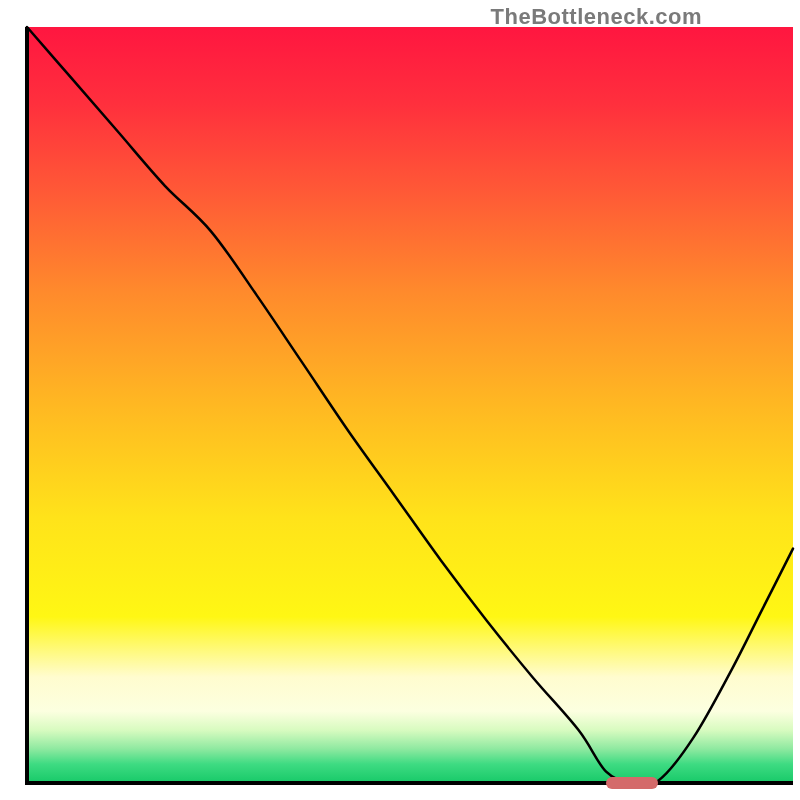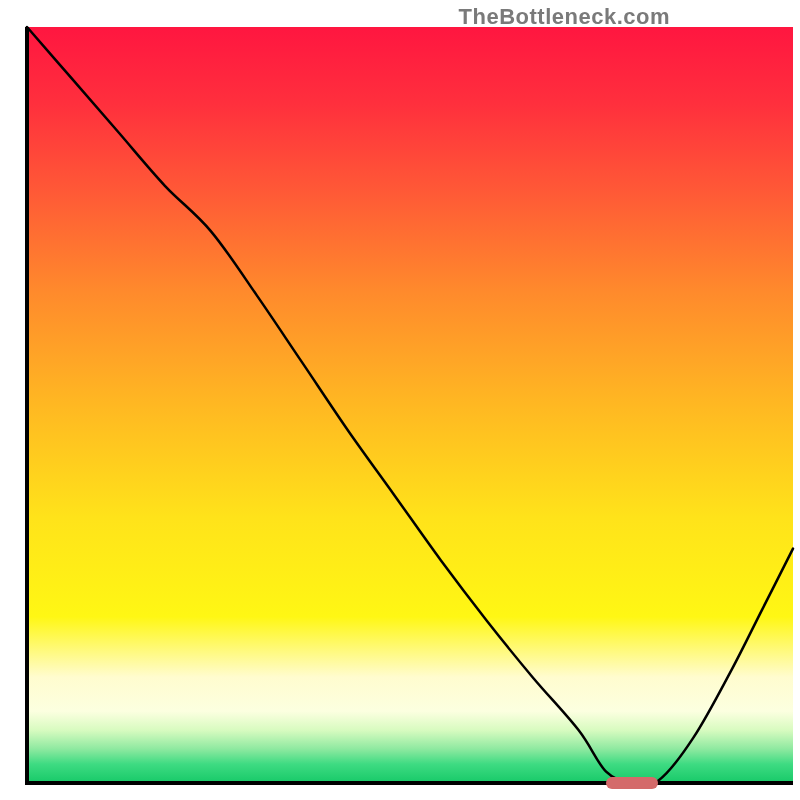--- a/index.html
+++ b/index.html
@@ -7,20 +7,21 @@
     padding: 0;
     width: 800px;
     height: 800px;
     background: #ffffff;
     font-family: Arial, Helvetica, sans-serif;
   }
   .wrap {
     position: relative;
     width: 680px;
     height: 800px;
+    padding-left: 32px;
   }
   .watermark {
     position: absolute;
     top: 4px;
     right: 10px;
     font-size: 22px;
     font-weight: 600;
     color: #7a7a7a;
     letter-spacing: 0.5px;
     z-index: 20;

